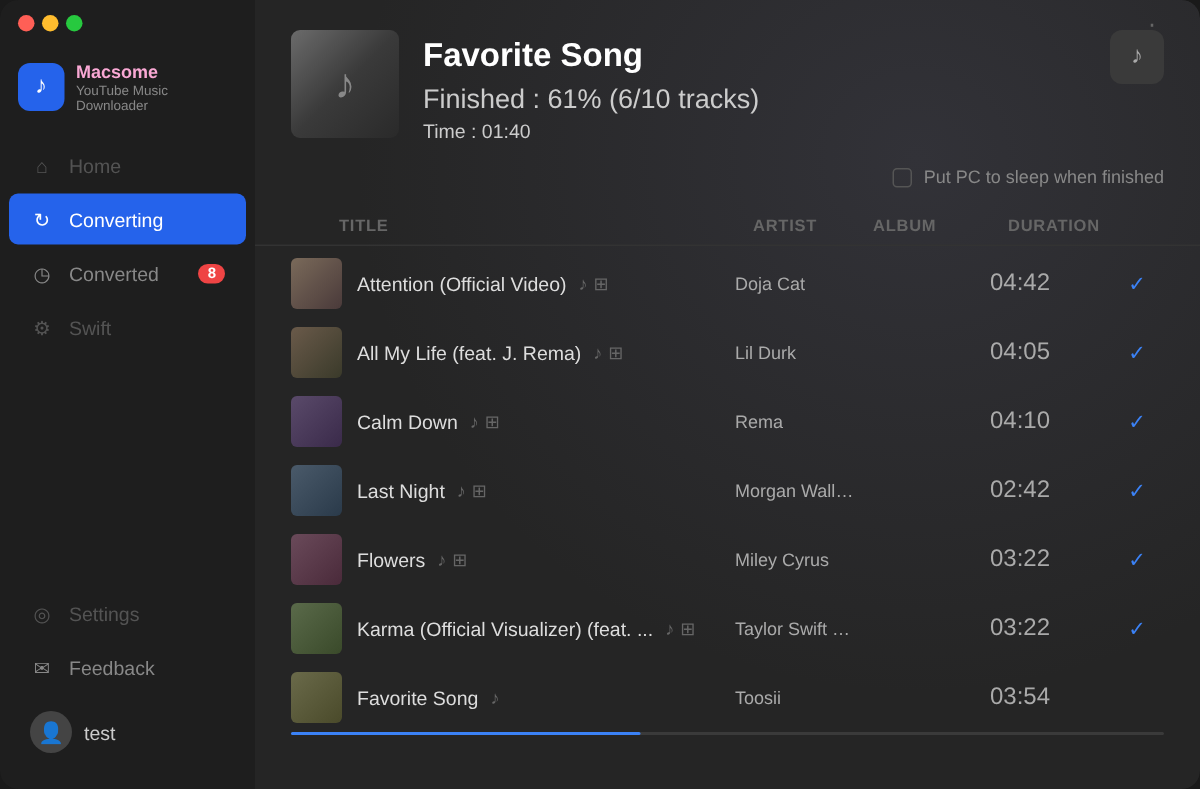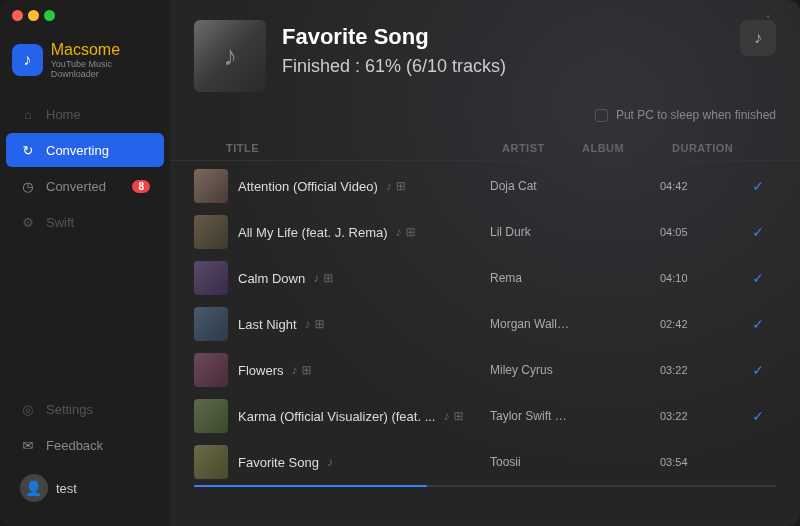--- a/index.html
+++ b/index.html
@@ -41,23 +41,23 @@
       align-items: center;
       justify-content: center;
       color: white;
       font-size: 16px;
     }
     .app-title-block {
       display: flex;
       flex-direction: column;
     }
     .app-name {
-      color: #eab308;
-      font-size: 16px;
-      font-weight: 400;
+      color: #f9a8d4;
+      font-size: 12px;
+      font-weight: 700;
     }
     .app-subtitle {
       color: #888;
       font-size: 9px;
     }
     .traffic-lights {
       display: flex;
       gap: 5px;
       padding: 10px 12px 6px 12px;
     }
@@ -312,21 +312,21 @@
       white-space: nowrap;
       overflow: hidden;
       text-overflow: ellipsis;
     }
     .track-album {
       color: #777;
       font-size: 12px;
     }
     .track-duration {
       color: #aaa;
-      font-size: 11px;
+      font-size: 16px;
     }
     .track-check {
       color: #3b82f6;
       font-size: 14px;
       text-align: center;
     }
     .progress-bar-container {
       height: 2px;
       background: #3a3a3a;
       border-radius: 1px;
@@ -400,20 +400,21 @@
   <div class="main-content">
     <span class="menu-icon">⋮</span>
 
     <div class="main-header">
       <div class="album-art">
         <div class="album-art-inner">♪</div>
       </div>
       <div class="song-info">
         <div class="song-title">Favorite Song</div>
         <div class="song-progress-text">Finished : 61% (6/10 tracks)</div>
+        <div class="song-time">Time : 01:40</div>
       </div>
       <div class="music-icon-btn">♪</div>
     </div>
 
     <div class="abort-section">
       <div class="sleep-checkbox-section">
         <div class="sleep-checkbox"></div>
         <span class="sleep-label">Put PC to sleep when finished</span>
       </div>
     </div>

